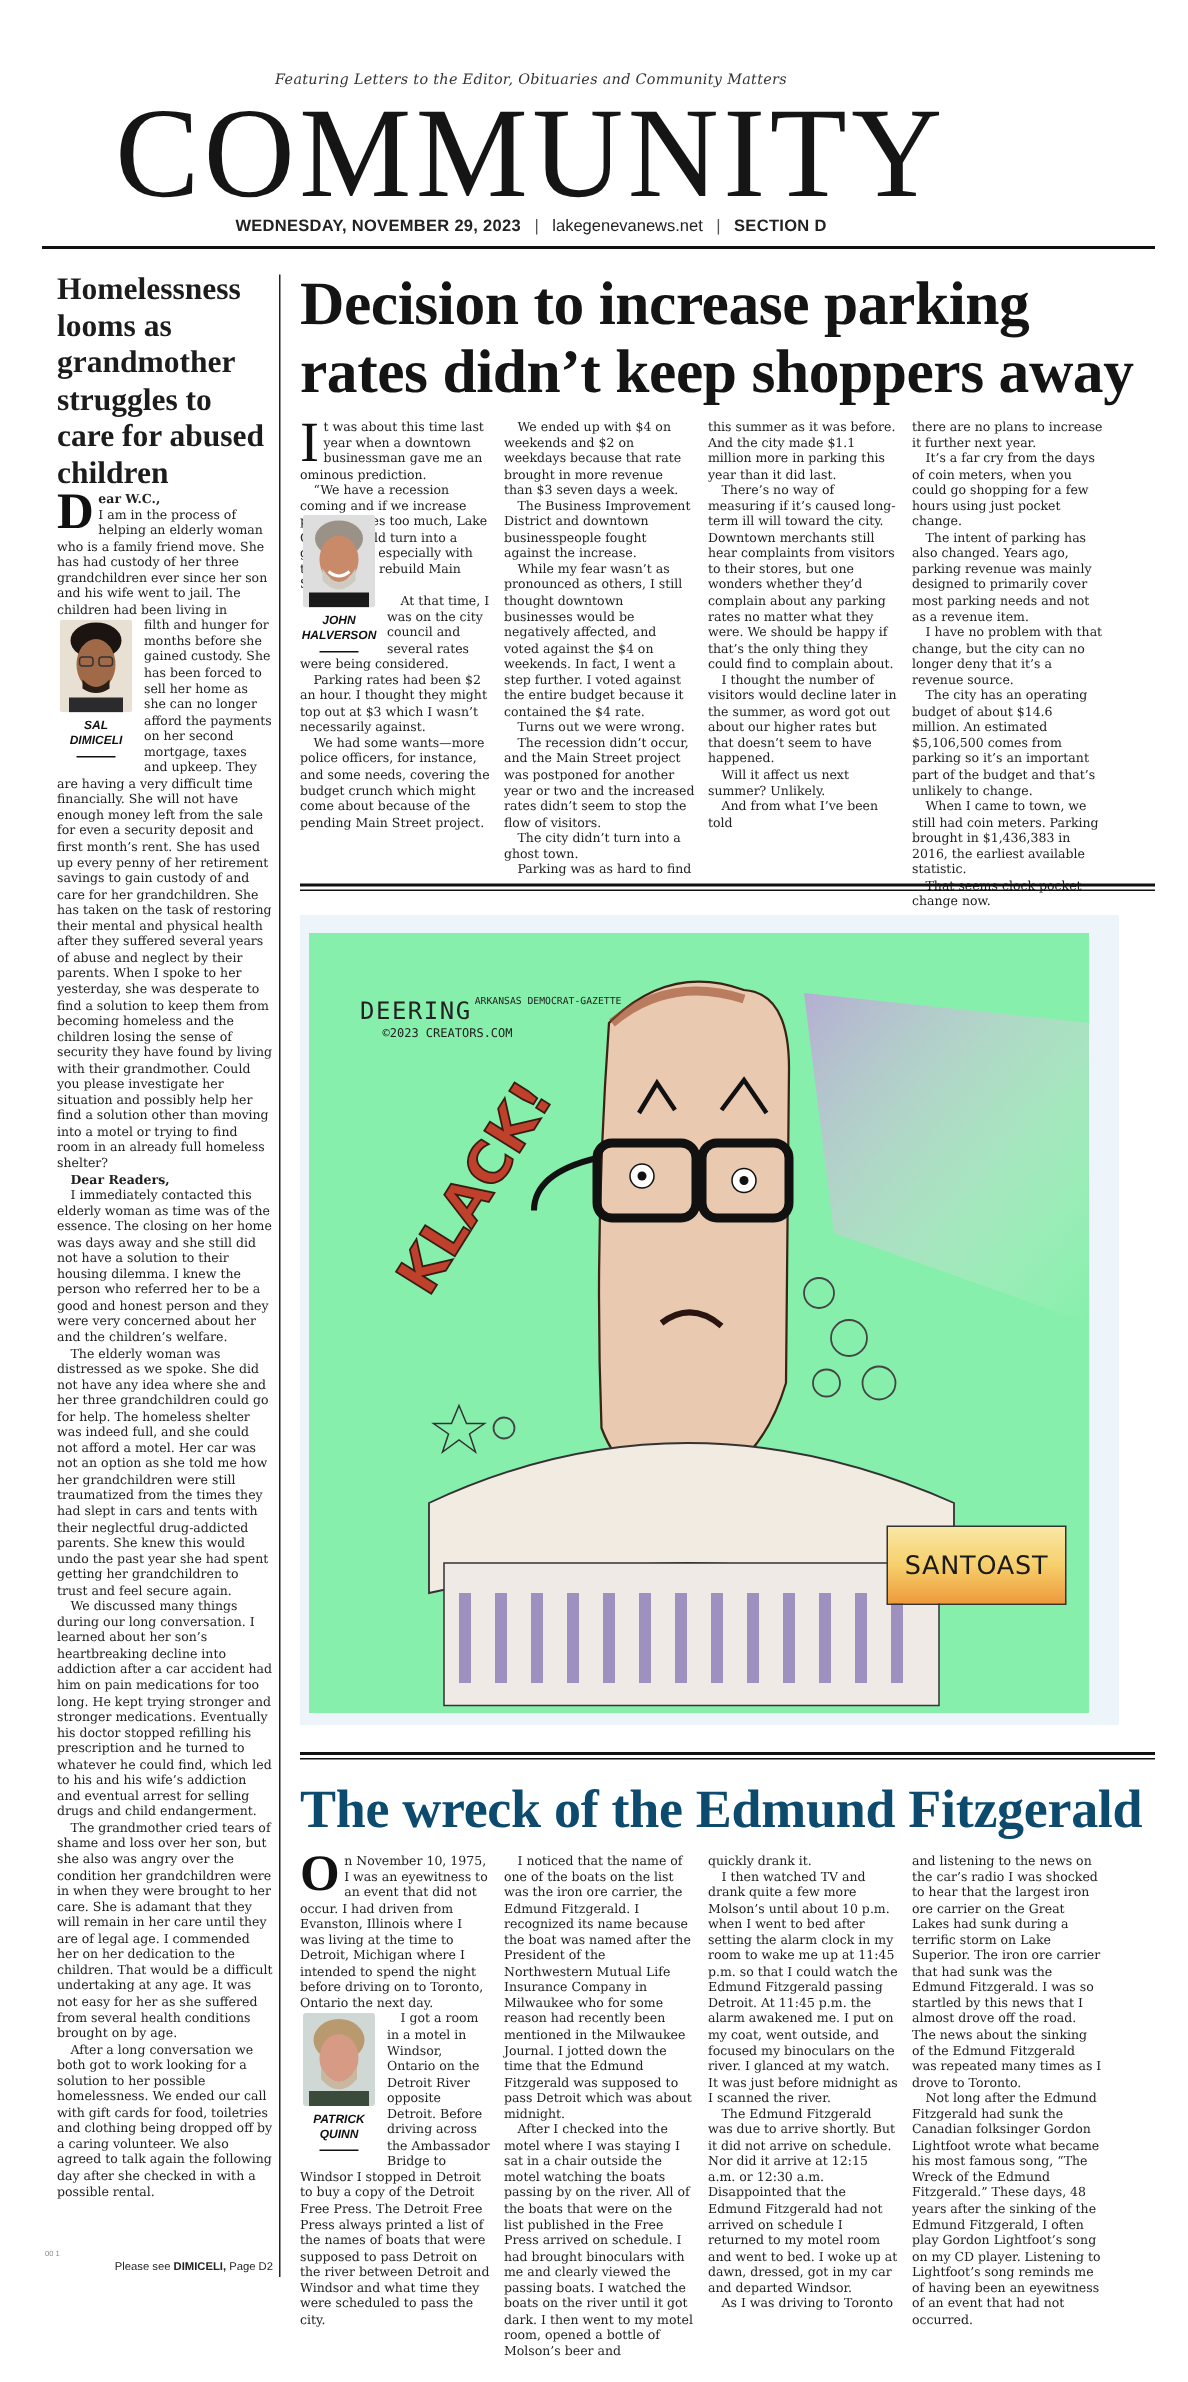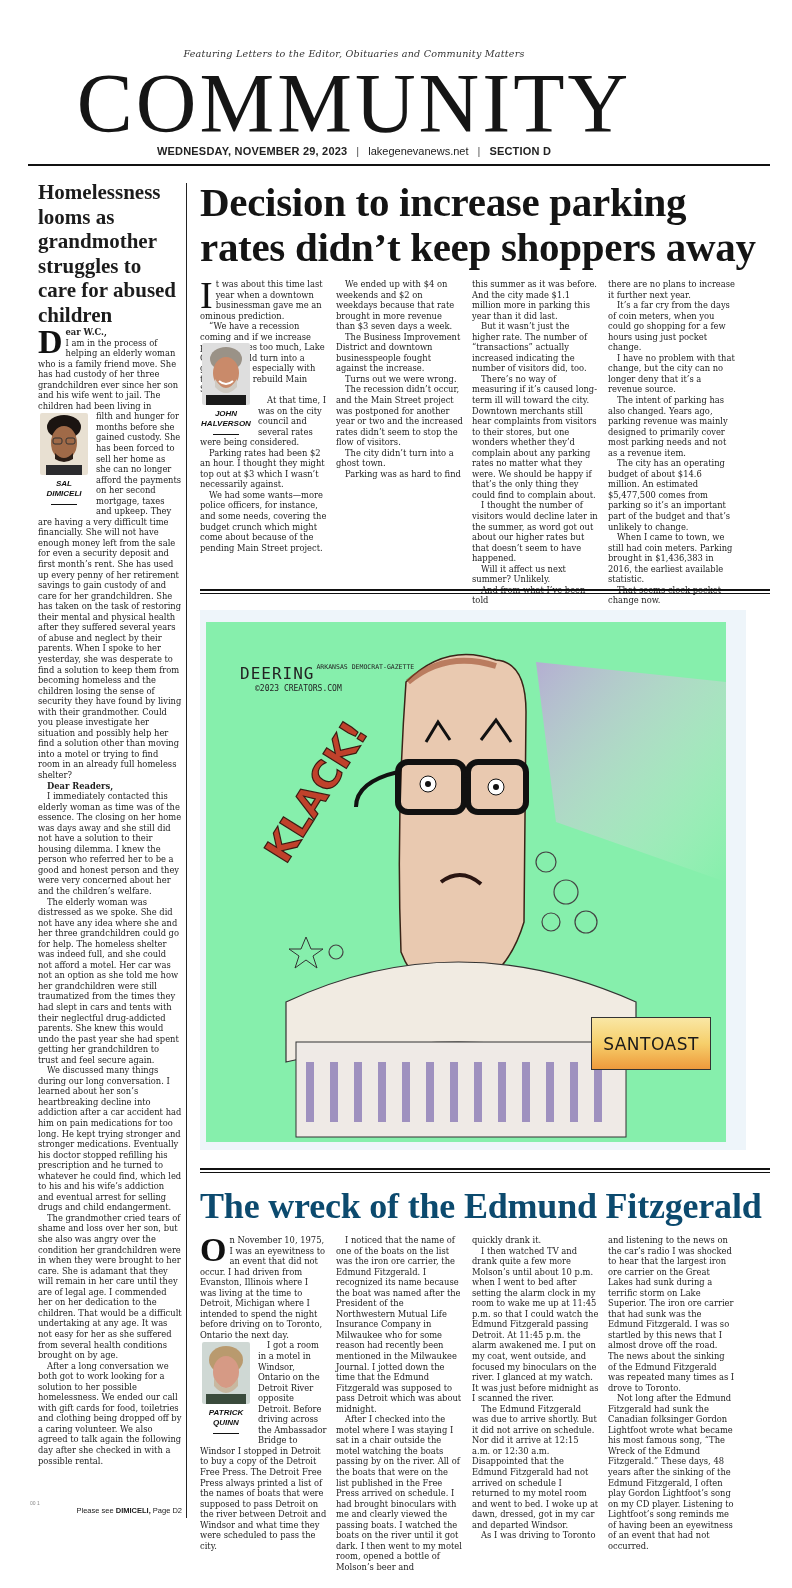--- a/index.html
+++ b/index.html
@@ -125,39 +125,39 @@
       <div class="name"><span>JOHN</span><br><span>HALVERSON</span></div>
       <div class="mini"></div>
     </div>
     <p>At that time, I was on the city council and several rates were being considered.</p>
     <p>Parking rates had been $2 an hour. I thought they might top out at $3 which I wasn’t necessarily against.</p>
     <p>We had some wants—more police officers, for instance, and some needs, covering the budget crunch which might come about because of the pending Main Street project.</p>
   </div>
   <div class="col body-text">
     <p>We ended up with $4 on weekends and $2 on weekdays because that rate brought in more revenue than $3 seven days a week.</p>
     <p>The Business Improvement District and downtown businesspeople fought against the increase.</p>
+    <p>While my fear wasn’t as pronounced as others, I still thought downtown businesses would be negatively affected, and voted against the $4 on weekends. In fact, I went a step further. I voted against the entire budget because it contained the $4 rate.</p>
     <p>Turns out we were wrong.</p>
     <p>The recession didn’t occur, and the Main Street project was postponed for another year or two and the increased rates didn’t seem to stop the flow of visitors.</p>
     <p>The city didn’t turn into a ghost town.</p>
     <p>Parking was as hard to find</p>
   </div>
   <div class="col body-text">
     <p class="noind">this summer as it was before. And the city made $1.1 million more in parking this year than it did last.</p>
-    <p>But it wasn’t just the higher rate. The number of “transactions” actually increased indicating the number of visitors did, too.</p>
     <p>There’s no way of measuring if it’s caused long-term ill will toward the city. Downtown merchants still hear complaints from visitors to their stores, but one wonders whether they’d complain about any parking rates no matter what they were. We should be happy if that’s the only thing they could find to complain about.</p>
     <p>I thought the number of visitors would decline later in the summer, as word got out about our higher rates but that doesn’t seem to have happened.</p>
     <p>Will it affect us next summer? Unlikely.</p>
     <p>And from what I’ve been told</p>
   </div>
   <div class="col body-text">
     <p class="noind">there are no plans to increase it further next year.</p>
     <p>It’s a far cry from the days of coin meters, when you could go shopping for a few hours using just pocket change.</p>
+    <p>The intent of parking has also changed. Years ago, parking revenue was mainly designed to primarily cover most parking needs and not as a revenue item.</p>
     <p>I have no problem with that change, but the city can no longer deny that it’s a revenue source.</p>
-    <p>The intent of parking has also changed. Years ago, parking revenue was mainly designed to primarily cover most parking needs and not as a revenue item.</p>
-    <p>The city has an operating budget of about $14.6 million. An estimated $5,477,500 comes from parking so it’s an important part of the budget and that’s unlikely to change.</p>
+    <p>The city has an operating budget of about $14.6 million. An estimated $5,106,500 comes from parking so it’s an important part of the budget and that’s unlikely to change.</p>
     <p>When I came to town, we still had coin meters. Parking brought in $1,436,383 in 2016, the earliest available statistic.</p>
     <p>That seems clock pocket change now.</p>
   </div>
 </section>
 
 <div class="double-rule" style="top:589px"></div>
 
 <figure class="cartoon">
   <div class="paper">
     <svg width="520" height="520" viewBox="0 0 520 520" style="position:absolute;left:0;top:0">

